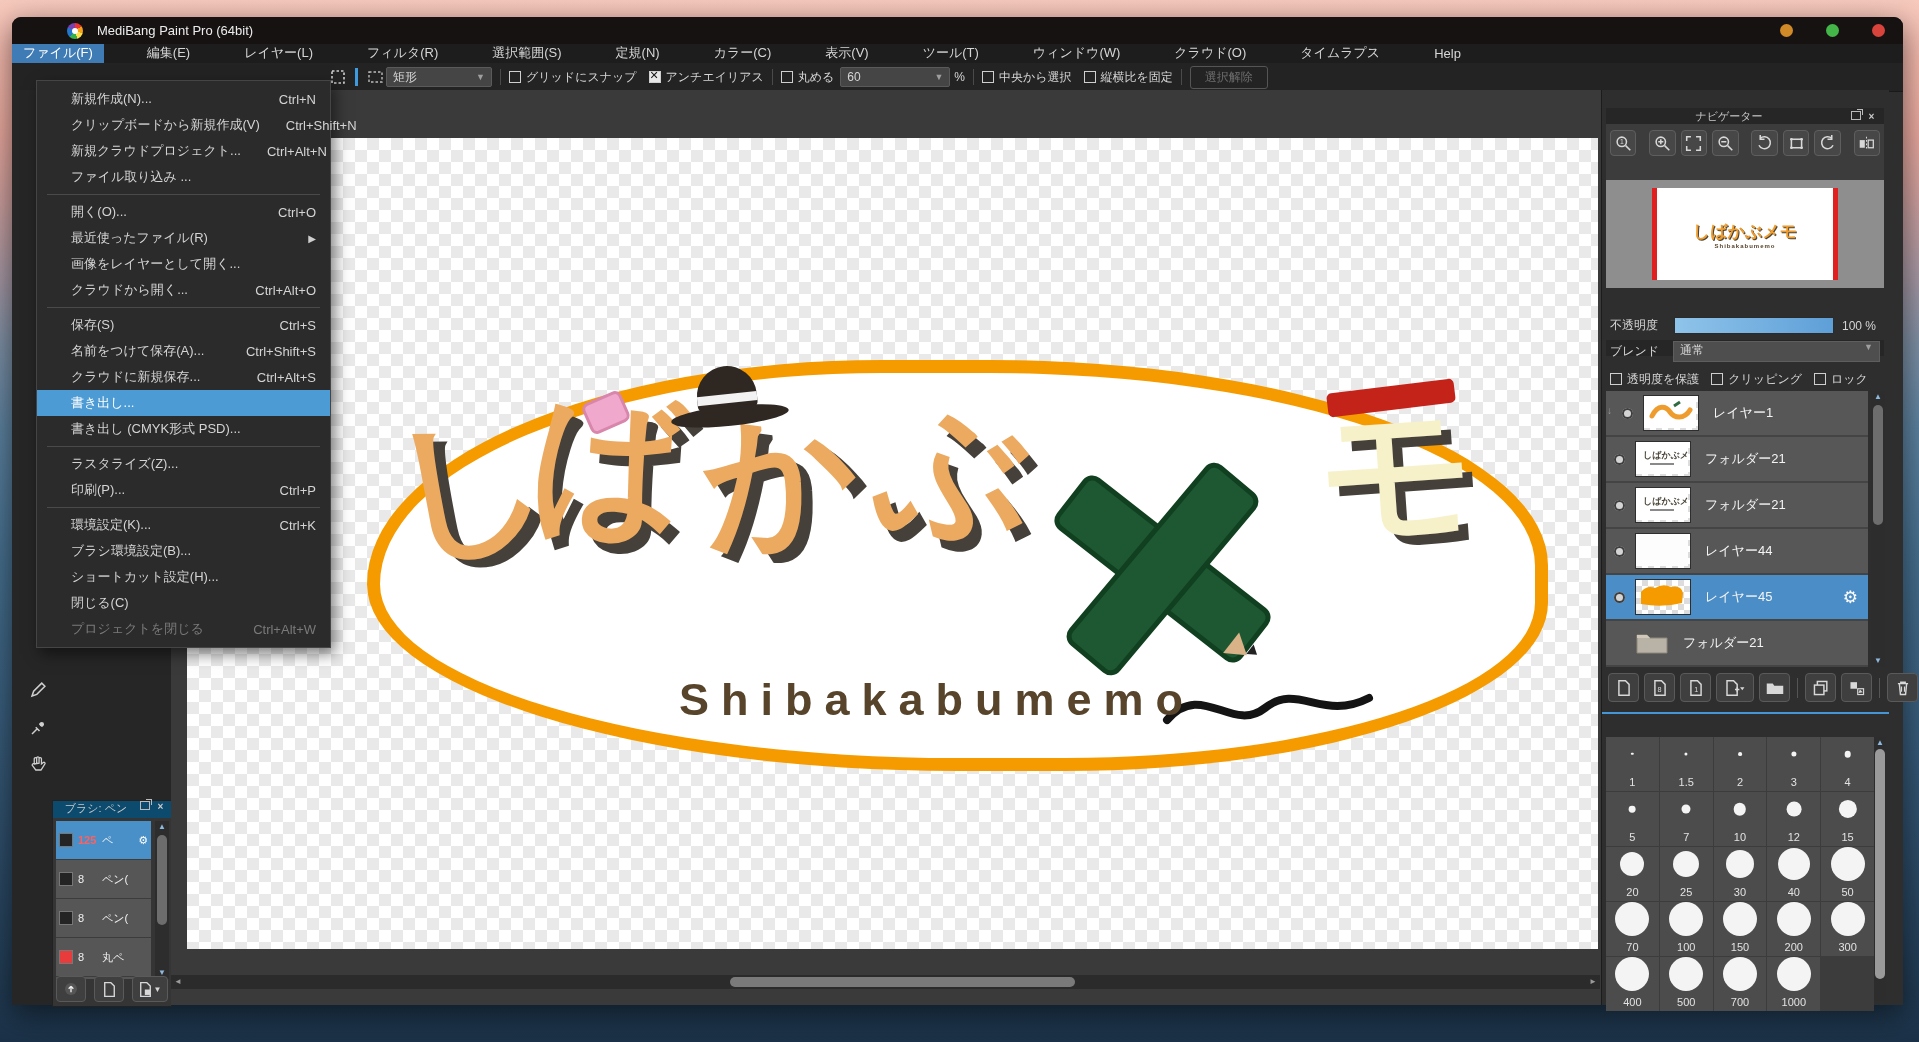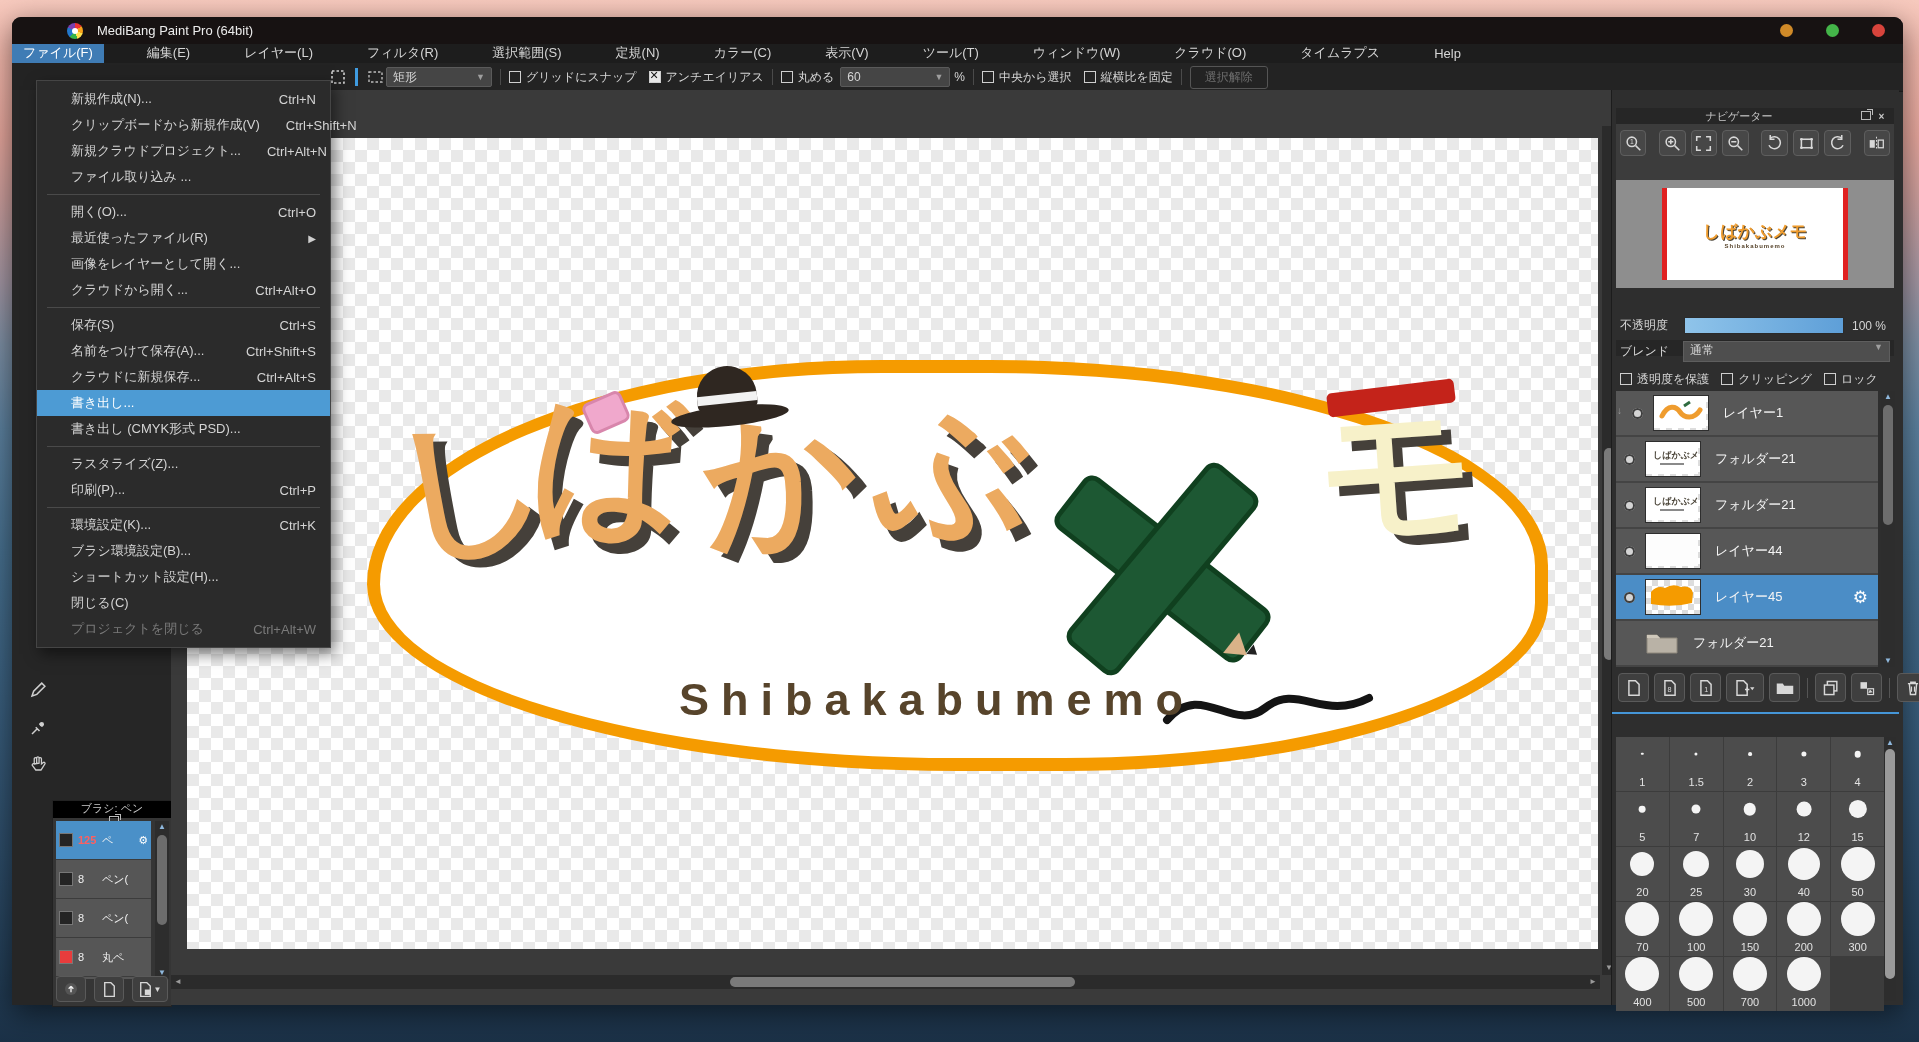--- a/index.html
+++ b/index.html
@@ -46,21 +46,21 @@
   .menu-item{height:26px;display:flex;align-items:center;padding:0 14px 0 34px;white-space:nowrap;}
   .menu-item .sc{margin-left:auto;padding-left:26px;}
   .menu-item.hl{background:#4d9bd4;color:#fff;}
   .menu-item.dis{color:#7a7a7a;}
   .menu-item .subarrow{margin-left:auto;font-size:10px;color:#cfcfcf;}
   .menu-sep{height:1px;background:#4a4a4a;margin:4px 10px;}
   
   #left-dock{position:absolute;left:0;top:73px;width:159px;bottom:0;background:#262626;border-right:1px solid #1c1c1c;}
   .tool-ic{position:absolute;left:14px;width:24px;height:24px;color:#cfcfcf;display:flex;align-items:center;justify-content:center;}
   #brush-panel{position:absolute;left:40px;top:710px;width:118px;height:205px;background:#353535;border:1px solid #222;}
-  .panel-hd-sm{height:17px;background:#000000;display:flex;align-items:center;color:#c9c9c9;font-size:11px;padding:0 4px;flex-direction:column;}
+  .panel-hd-sm{height:17px;background:#0c4a6e;display:flex;color:#c9c9c9;font-size:11px;padding:0 4px;}
   .panel-hd-sm .ttl{flex:1;text-align:center;}
   .hd-ic{width:13px;height:11px;margin-left:3px;color:#bbb;font-size:10px;line-height:11px;text-align:center;}
   .popout{border:1px solid #bbb;width:8px;height:7px;position:relative;display:inline-block;}
   .popout:after{content:"";position:absolute;right:-3px;top:-3px;width:5px;height:5px;border-top:1px solid #bbb;border-right:1px solid #bbb;}
   .xmark{font-weight:bold;color:#ccc;}
   #brush-list{position:absolute;left:3px;top:20px;width:95px;height:158px;overflow:hidden;background:#3c3c3c;}
   .brush-row{height:38px;display:flex;align-items:center;background:#565656;margin-bottom:1px;font-size:11px;color:#f0f0f0;padding:0 3px;}
   .brush-row.sel{background:#4a90c8;}
   .brush-row .sw{width:12px;height:12px;border:1px solid #777;margin-right:5px;flex:none;}
   .brush-row .bsz{width:24px;flex:none;}
@@ -98,21 +98,21 @@
   #eraser{position:absolute;width:36px;height:27px;background:#f0a8cc;border:3px solid #d886ac;border-radius:7px;}
   #logo-sub{position:absolute;left:420px;top:536px;width:660px;text-align:center;
     font-size:45px;font-weight:bold;letter-spacing:12px;color:#57442b;}
   
   .vs{position:absolute;right:0;top:36px;bottom:40px;width:14px;background:#2b2b2b;}
   .vs .thumb{position:absolute;left:2px;top:322px;width:10px;height:212px;background:#7a7a7a;border-radius:5px;}
   .scroll-arrow{position:absolute;width:14px;height:14px;color:#9a9a9a;font-size:8px;line-height:14px;text-align:center;background:#2b2b2b;}
   .hs{position:absolute;left:14px;right:16px;bottom:16px;height:14px;background:#2b2b2b;}
   .hs .thumb{position:absolute;left:545px;top:2px;width:345px;height:10px;background:#7a7a7a;border-radius:5px;}
   
-  #right-dock{position:absolute;right:4px;top:73px;width:287px;bottom:0;background:#2e2e2e;border-left:1px solid #1c1c1c;color:#d6d6d6;}
+  #right-dock{position:absolute;right:14px;top:73px;width:287px;bottom:0;background:#2e2e2e;border-left:1px solid #1c1c1c;color:#d6d6d6;}
   .panel-hd{height:16px;background:#262626;display:flex;align-items:center;font-size:11px;color:#c9c9c9;padding:0 6px;margin-top:44px;}
   .panel-hd .ttl{flex:1;text-align:center;}
   #nav-panel{position:absolute;left:4px;top:34px;right:5px;height:164px;background:#3c3c3c;}
   #nav-btns{display:flex;gap:5px;padding:6px 4px;align-items:center;}
   .nav-btn{width:26px;height:24px;background:#474747;border:1px solid #5e5e5e;border-radius:4px;
     display:flex;align-items:center;justify-content:center;color:#d8d8d8;}
   .nav-gap{width:3px;}
   #nav-thumb-wrap{position:absolute;left:0;right:0;top:56px;bottom:0;background:#8e8e8e;display:flex;align-items:center;justify-content:center;}
   #nav-thumb{position:relative;width:186px;height:92px;background:#fff;display:flex;flex-direction:column;align-items:center;justify-content:center;}
   #nav-thumb .vbar{position:absolute;top:0;bottom:0;width:5px;background:#e02020;}

